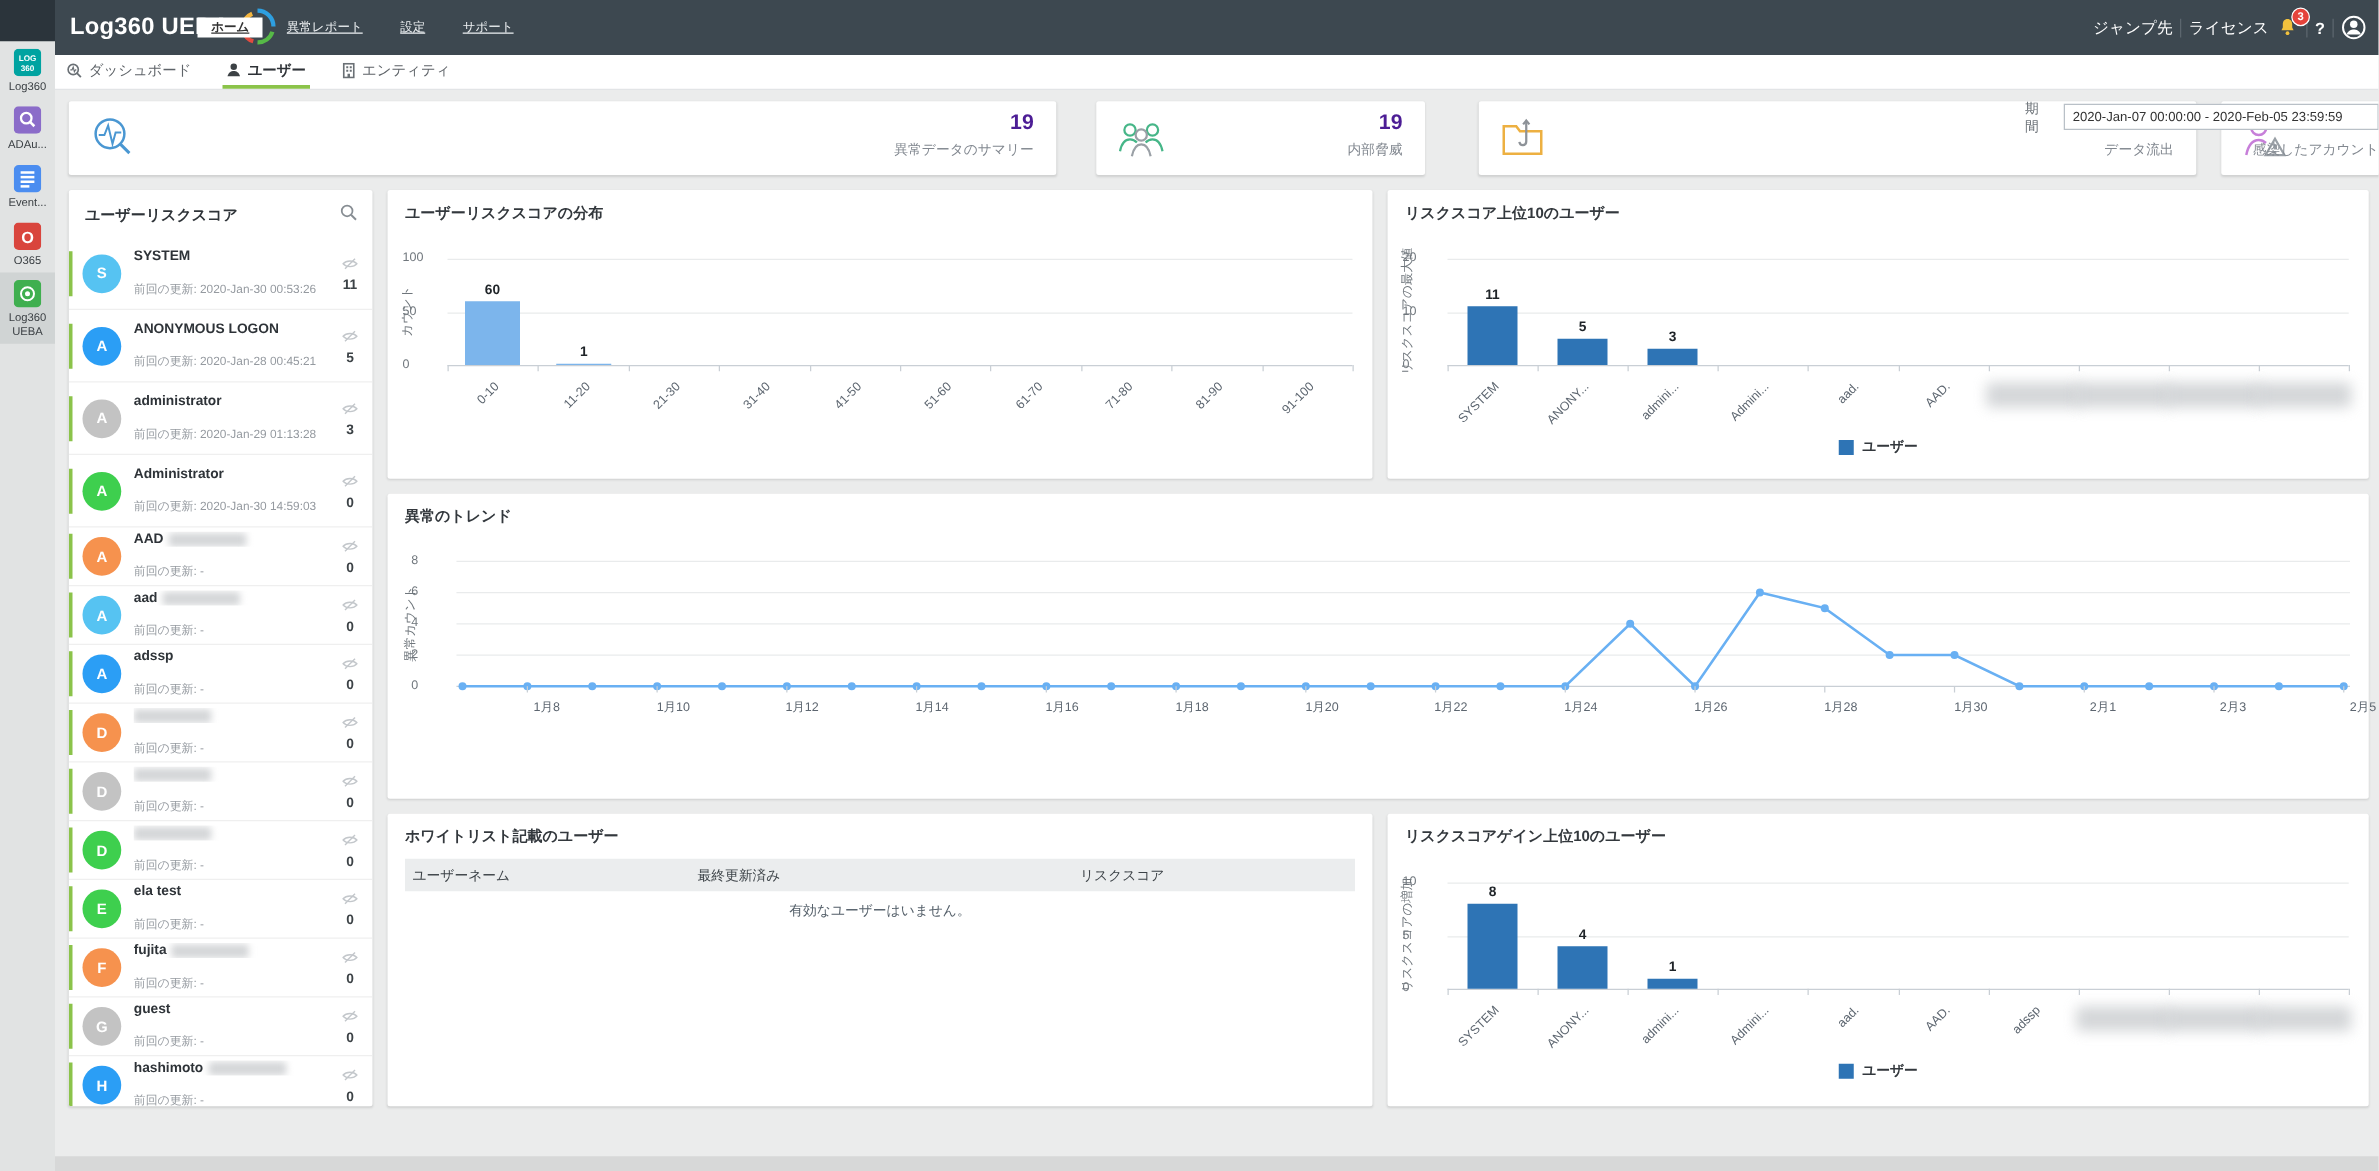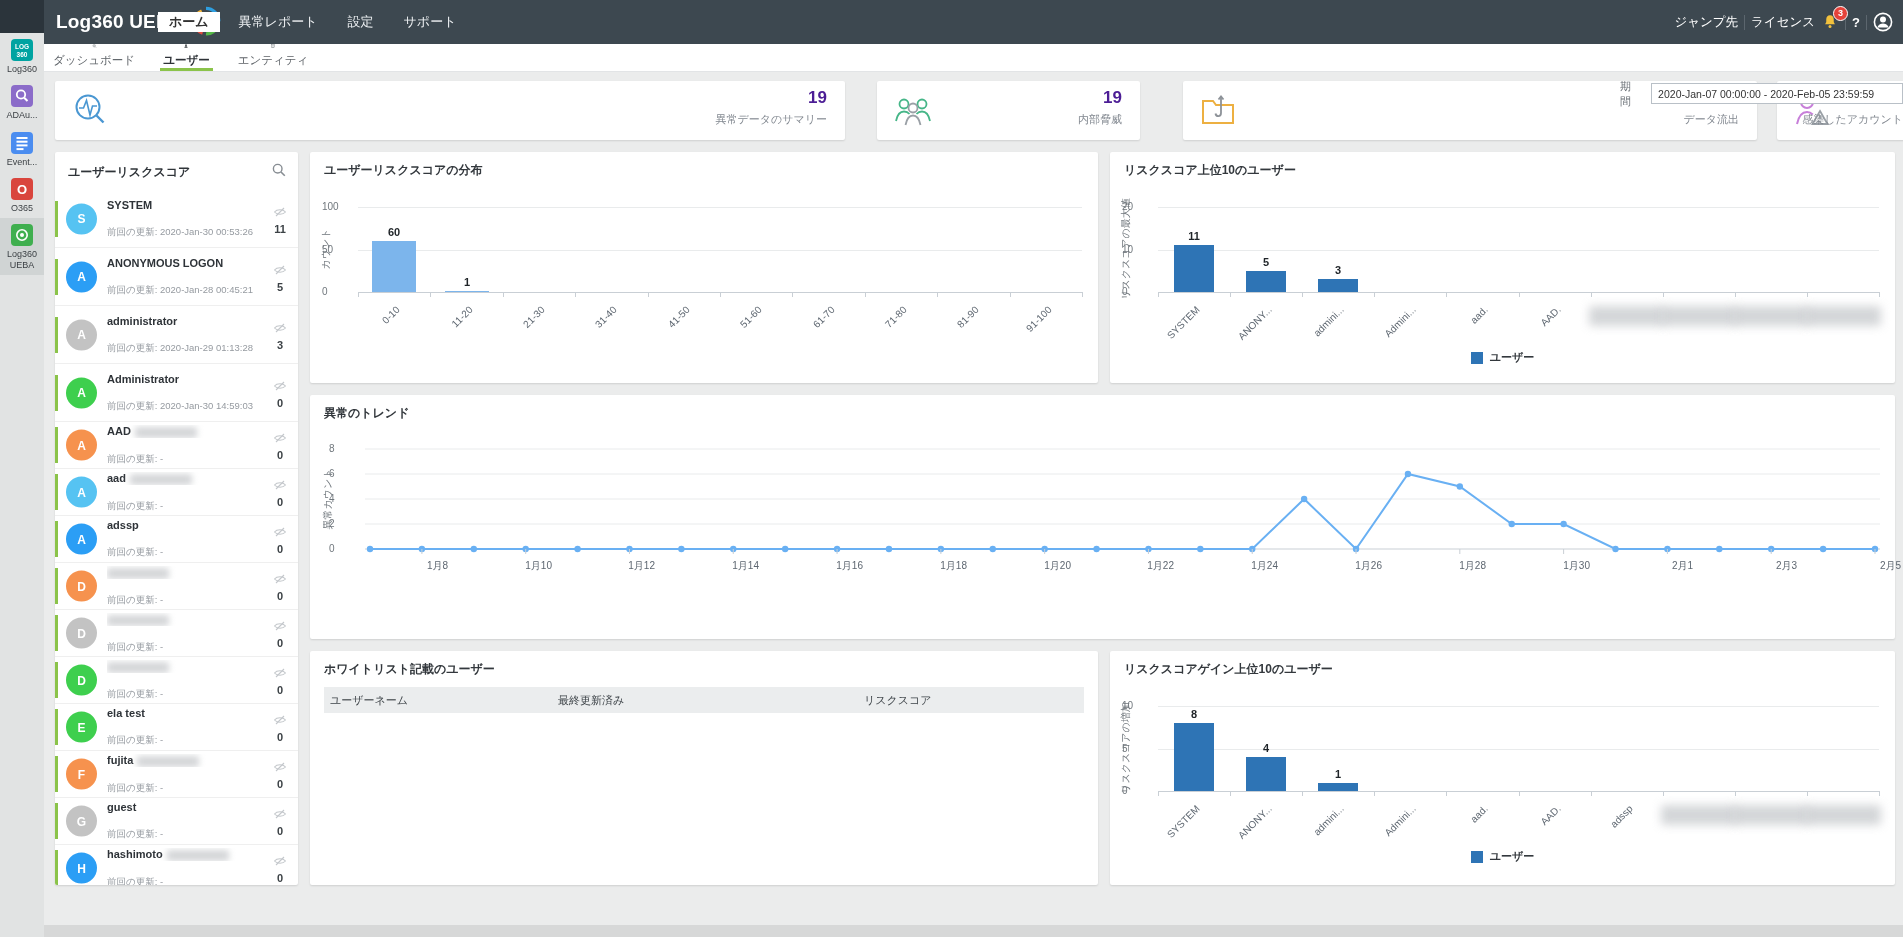--- a/index.html
+++ b/index.html
@@ -4,39 +4,39 @@
 <style>
   html,body{margin:0;padding:0;background:#ebecec;}
   .app{position:relative;width:1903px;height:937px;overflow:hidden;background:#ebecec;
        font-family:"Liberation Sans","DejaVu Sans",sans-serif;}
   
   .topbar{position:absolute;left:0;top:0;width:100%;height:44px;background:#3d4850;z-index:2;}
   .corner{position:absolute;left:0;top:0;width:44px;height:33px;background:#2b343b;z-index:4;}
   .logo{position:absolute;left:56px;top:0;height:44px;display:flex;align-items:center;gap:5px;z-index:3;}
   .logo-text{color:#fff;font-size:19px;font-weight:bold;letter-spacing:.2px;}
   .top-tabs{position:absolute;left:158px;top:0;height:44px;display:flex;align-items:center;gap:8px;z-index:3;}
-  .tab{color:#eef1f3;font-size:13px;padding:1px 11px;cursor:pointer;white-space:nowrap;}
+  .tab{color:#eef1f3;font-size:10px;padding:1px 11px;cursor:pointer;white-space:nowrap;text-decoration:underline;}
   .tab.active{background:#fff;color:#333;font-weight:bold;}
   .topbar-right{position:absolute;right:10px;top:0;height:44px;display:flex;align-items:center;gap:6px;color:#fff;z-index:3;}
   .tb-link{font-size:12.5px;cursor:pointer;white-space:nowrap;}
   .tb-sep{width:1px;height:15px;background:#5c666e;}
   .bell-wrap{position:relative;width:18px;height:18px;cursor:pointer;}
   .badge{position:absolute;top:-7px;right:-9px;background:#e5433b;color:#fff;font-size:9px;line-height:1;
          border-radius:8px;padding:2px 4px;font-weight:bold;border:1px solid #fff;}
   .help{font-size:13px;font-weight:bold;cursor:pointer;}
   
   .side{position:absolute;left:0;top:0;bottom:0;width:44px;background:#e1e3e3;z-index:3;padding-top:33px;box-sizing:border-box;}
   .side-item{display:flex;flex-direction:column;align-items:center;padding:6px 1px 5px;cursor:pointer;}
   .side-item.selected{background:#d0d4d4;}
   .side-label{font-size:9px;color:#3a3f43;text-align:center;line-height:1.15;margin-top:3px;word-break:break-word;}
   
   .subnav{position:absolute;left:44px;right:0;top:44px;height:27px;background:#fff;border-bottom:1px solid #e2e4e6;z-index:2;}
   .subnav-items{position:absolute;left:6px;top:0;height:27px;display:flex;gap:22px;}
   .sn-item{display:flex;align-items:center;gap:5px;font-size:11.5px;color:#5f6469;cursor:pointer;height:100%;
-           box-sizing:border-box;border-bottom:3px solid transparent;padding:0 3px;flex-direction:column;}
+           box-sizing:border-box;border-bottom:3px solid transparent;padding:0 3px;}
   .sn-item.active{color:#2e3237;font-weight:bold;border-bottom-color:#8bc34a;}
   .period{position:absolute;left:1576px;top:0;height:27px;display:flex;align-items:center;gap:10px;margin-top:36px;}
   .period-label{font-size:11px;color:#6b7177;}
   .period-input{width:248px;height:17px;border:1px solid #b9c0c7;font-size:10.5px;color:#333;padding:1px 6px;
                 font-family:"Liberation Sans","DejaVu Sans",sans-serif;}
   
   .card{position:absolute;top:81px;height:59px;background:#fff;border-radius:2px;box-shadow:0 1px 2px rgba(0,0,0,.12);cursor:pointer;}
   #card-0{left:55px;width:790px;} #card-1{left:877px;width:263px;} #card-2{left:1183px;width:574px;} #card-3{left:1777px;width:300px;}
   .card-icon{position:absolute;left:16px;top:10px;}
   .card-val{position:absolute;right:18px;top:7px;font-size:17px;font-weight:bold;color:#4c1d95;}
@@ -570,20 +570,21 @@
         </svg><div class="ytick" style="top: 98px;">0</div><div class="ytick" style="top: 73px;">2</div><div class="ytick" style="top: 48px;">4</div><div class="ytick" style="top: 23px;">6</div><div class="ytick" style="top: -2px;">8</div><div class="lxlab" style="left: 31px; top: 114px;">1月8</div><div class="lxlab" style="left: 135px; top: 114px;">1月10</div><div class="lxlab" style="left: 238px; top: 114px;">1月12</div><div class="lxlab" style="left: 342px; top: 114px;">1月14</div><div class="lxlab" style="left: 446px; top: 114px;">1月16</div><div class="lxlab" style="left: 550px; top: 114px;">1月18</div><div class="lxlab" style="left: 654px; top: 114px;">1月20</div><div class="lxlab" style="left: 757px; top: 114px;">1月22</div><div class="lxlab" style="left: 861px; top: 114px;">1月24</div><div class="lxlab" style="left: 965px; top: 114px;">1月26</div><div class="lxlab" style="left: 1069px; top: 114px;">1月28</div><div class="lxlab" style="left: 1173px; top: 114px;">1月30</div><div class="lxlab" style="left: 1276px; top: 114px;">2月1</div><div class="lxlab" style="left: 1380px; top: 114px;">2月3</div><div class="lxlab" style="left: 1484px; top: 114px;">2月5</div></div>
       <div class="ylab" style="left: 18px; top: 104px;">異常カウント</div>
     </section>
   <section class="panel" id="chart-3">
       <div class="panel-title">ホワイトリスト記載のユーザー</div>
       <div class="tbl-head">
         <div class="tbl-h c0">ユーザーネーム</div>
         <div class="tbl-h c1">最終更新済み</div>
         <div class="tbl-h c2">リスクスコア</div>
       </div>
+      <div class="tbl-empty">有効なユーザーはいません。</div>
     </section>
   <section class="panel" id="chart-4">
       <div class="panel-title">リスクスコアゲイン上位10のユーザー</div>
       <div class="plot">
         <div class="ytick" style="top: 79px;">0</div>
         <div class="gridline" style="top: 42.5px;"></div>
         <div class="ytick" style="top: 36.5px;">5</div>
         <div class="gridline" style="top: 0px;"></div>
         <div class="ytick" style="top: -6px;">10</div>
         <div class="xtickmark" style="left: 0px;"></div>

